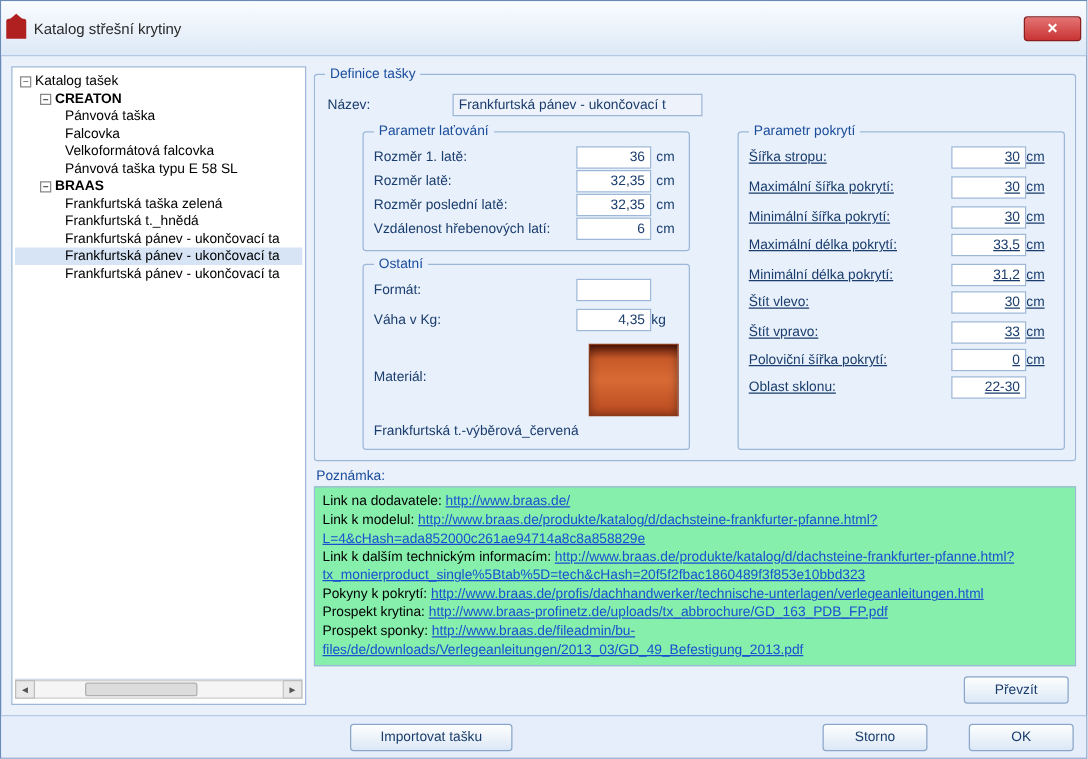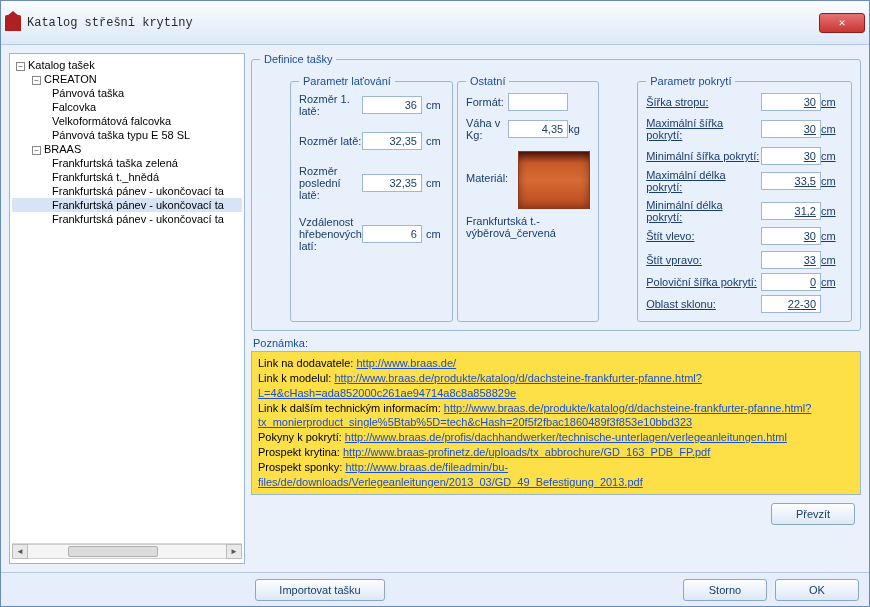--- a/index.html
+++ b/index.html
@@ -21,21 +21,20 @@
     display: flex;
     flex-direction: column;
   }
   .titlebar {
     height: 44px;
     background: linear-gradient(to bottom, #fafcff, #dde9f7);
     border-bottom: 1px solid #b5c9e4;
     display: flex;
     align-items: center;
     padding: 16px 4px;
-    font-family: Liberation Mono, monospace;
   }
   .titlebar .app-icon {
     width: 16px; height: 16px;
     background: #b02020;
     border-radius: 2px 2px 0 0;
     margin-right: 6px;
     position: relative;
   }
   .titlebar .app-icon::after{
     content:"";
@@ -70,21 +69,21 @@
     border: 1px solid #9db7d8;
     padding: 4px 2px;
     font-size: 11px;
     color: #000;
     display: flex;
     flex-direction: column;
   }
   .tree-scroll { flex:1; overflow:hidden; }
   .tree-item { white-space: nowrap; padding: 1px 0 1px 4px; }
   .tree-toggle { display:inline-block; width:9px; height:9px; border:1px solid #888; font-size:8px; line-height:7px; text-align:center; margin-right:3px; color:#444; vertical-align:middle;}
-  .tree-indent1 { padding-left: 20px; }
+  .tree-indent1 { padding-left: 20px; font-weight: bold; }
   .tree-indent2 { padding-left: 40px; }
   .tree-selected { background: #d6e4f5; }
   .tree-hscroll {
     height: 16px;
     border-top: 1px solid #cfd8e6;
     background: #f0f0f0;
     display: flex;
     align-items: stretch;
   }
   .hs-btn { width:16px; background:#e9e9e9; border:1px solid #bcbcbc; display:flex;align-items:center;justify-content:center;font-size:8px;color:#555;}
@@ -115,55 +114,56 @@
     border: 1px solid #9db7d8;
     background: #fff;
     height: 18px;
     padding: 1px 4px;
     font-size: 11px;
     text-align: right;
     color: #1a3d6d;
   }
   input.txt-left { text-align:left; }
   .two-cols { display:flex; gap:8px; }
-  .col { flex:1; display:flex; flex-direction:row; gap:4px;padding-left:30px;}
-  .param-grid { display:grid; grid-template-columns: 1fr 60px 22px; row-gap:15px; align-items:center; }
+  .col { flex:1; display:flex; flex-direction:column; gap:4px;padding-left:30px;}
+  .param-grid { display:grid; grid-template-columns: 1fr 60px 22px; row-gap:1px; align-items:center; }
   .param-grid .unit { padding-left:4px; }
   .param-grid2 { display:grid; grid-template-columns: 1fr 60px 22px; row-gap:6px; align-items:center;text-decoration:underline; }
   .ostatni-row { display:grid; grid-template-columns: 1fr 60px 22px; row-gap:6px; align-items:center; }
   .material-img {
     width: 72px; height: 58px;
     background: linear-gradient(to bottom, #5a1a0a 0%, #c85a2a 20%, #d86a35 50%, #b84a20 100%);
     border: 1px solid #8a3a1a;
     margin-top:4px;
     justify-self:end;
     grid-column: 2 / span 2;
     box-shadow: inset 0 0 8px rgba(0,0,0,.4);
   }
   .note-box {
     border: 1px solid #9db7d8;
-    background: #fde047;
+    background: #86efac;
     padding: 4px 6px;
     font-size: 11px;
     color: #000;
     line-height: 1.35;
     overflow:hidden;
   }
   .note-box a { color: #1a4fd0; text-decoration: underline; }
   .btn-row-right { display:flex; justify-content:flex-end; padding:4px 6px 0 0;}
   .btn {
     min-width: 84px;
     height: 22px;
     background: linear-gradient(to bottom, #fdfefe, #dce8f6);
     border: 1px solid #8aa6c9;
     border-radius: 3px;
     color: #1a3d6d;
     font-size: 11px;
     display:inline-flex; align-items:center; justify-content:center;
     padding: 0 14px;
+    margin-left: 25px;
   }
   .footer-bar {
     height: 34px;
     border-top: 1px solid #b5c9e4;
     background: #e7eefb;
     display:flex;
     align-items:center;
     padding: 0 10px;
     gap: 8px;
   }
@@ -213,20 +213,24 @@
             <div class="hs-thumb"></div>
           </div>
         <div class="hs-btn">►</div>
       </div>
     </div>
 
     <div class="right-panel">
 
       <fieldset>
         <legend>Definice tašky</legend>
+        <div class="def-row">
+          <span class="lbl">Název:</span>
+          <input type="text" class="txt-left" style="width: 200px; background: rgb(238, 243, 251);" readonly="" value="Frankfurtská pánev - ukončovací t">
+        </div>
 
         <div class="two-cols" style="margin-top:4px;">
 
           <div class="col">
             <fieldset>
               <legend>Parametr laťování</legend>
               <div class="param-grid">
                 <span>Rozměr 1. latě:</span>
                 <input type="text" value="36" style="">
                 <span class="unit">cm</span>

